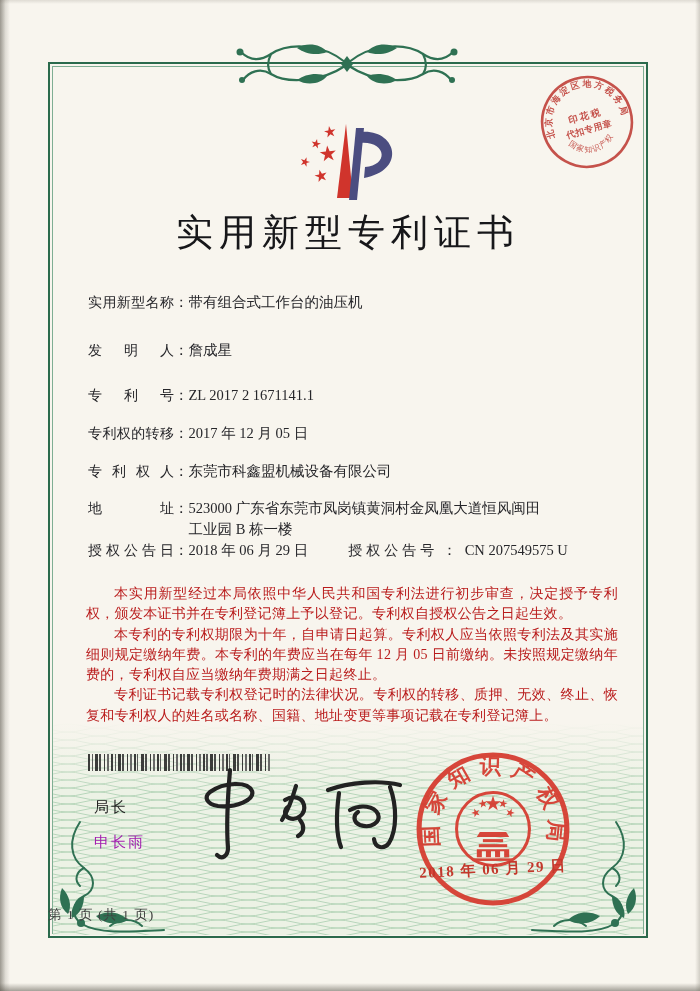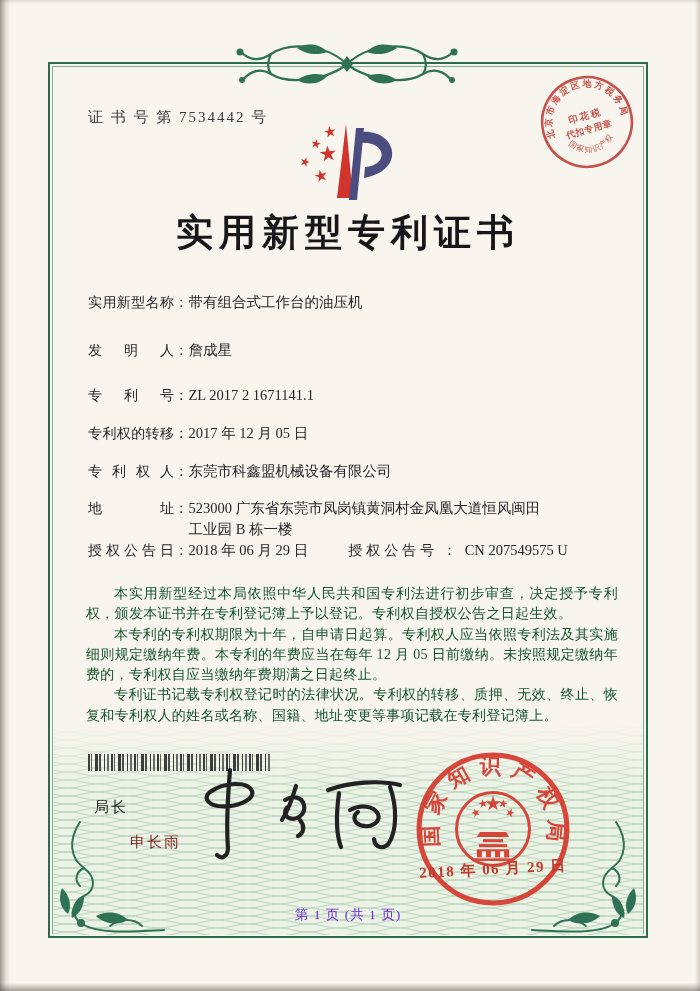--- a/index.html
+++ b/index.html
@@ -18,48 +18,48 @@
   
   .pattern{position:absolute;left:53px;top:722px;width:590px;height:213px;background:#ecf2e5;z-index:2;}
   .pattern svg{position:absolute;inset:0;}
   .pattern .fade{position:absolute;left:0;right:0;top:0;height:70px;background:linear-gradient(180deg,#f8f5ee 0%,rgba(248,245,238,0) 100%);}
 
   .orn{position:absolute;z-index:3;}
   .content{position:absolute;inset:0;z-index:4;}
 
   .cert-no{position:absolute;left:88px;top:108px;font-size:15px;letter-spacing:2px;color:#3a3a3e;}
   .logo{position:absolute;left:272px;top:120px;width:150px;height:95px;}
-  .title{position:absolute;left:48px;right:52px;top:208px;text-align:center;font-size:37px;font-weight:bold;letter-spacing:6px;color:#17171a;}
+  .title{position:absolute;left:48px;right:52px;top:208px;text-align:center;font-size:37px;font-weight:normal;letter-spacing:6px;color:#17171a;}
 
   .fields{position:absolute;left:88px;top:292px;width:524px;font-size:14.5px;color:#26262a;line-height:21px;}
   .frow{display:flex;align-items:flex-start;}
   .flabel{display:inline-block;width:86px;font-size:14px;text-align:justify;text-align-last:justify;flex:0 0 86px;}
   .fcolon{flex:0 0 14px;}
   .fval{flex:1 1 auto;}
   .mb1{margin-bottom:27px;}.mb2{margin-bottom:24px;}.mb3{margin-bottom:17px;justify-content:center;}
   .mb4{margin-bottom:17px;}.mb5{margin-bottom:16px;}.mb6{margin-bottom:0;}
   .pair2{display:flex;margin-left:40px;gap:8px;}
 
-  .paras{position:absolute;left:86px;top:584px;width:532px;font-size:14px;line-height:1.45;color:#14532d;text-align:justify;letter-spacing:.3px;}
+  .paras{position:absolute;left:86px;top:584px;width:532px;font-size:14px;line-height:1.45;color:#b91c1c;text-align:justify;letter-spacing:.3px;}
   .paras p{margin:0;text-indent:2em;}
 
   .barcode{position:absolute;left:88px;top:754px;width:184px;height:17px;opacity:.88;z-index:5;
     background:repeating-linear-gradient(90deg,#222 0 2px,transparent 2px 3.5px,#444 3.5px 4.5px,transparent 4.5px 7px,#222 7px 10px,transparent 10px 11px,#333 11px 13px,transparent 13px 16px,#222 16px 17px,transparent 17px 19px,#555 19px 21px,transparent 21px 23px);}
 
   .director-label{position:absolute;left:94px;top:798px;font-size:15px;color:#222;font-family:"Liberation Sans","DejaVu Sans",sans-serif;letter-spacing:2px;z-index:5;}
-  .director-name{position:absolute;left:94px;top:833px;font-size:15px;color:#7f1d1d;font-family:"Liberation Sans","DejaVu Sans",sans-serif;letter-spacing:2px;z-index:5;margin-left:36px;}
+  .director-name{position:absolute;left:94px;top:833px;font-size:15px;color:#a21caf;font-family:"Liberation Sans","DejaVu Sans",sans-serif;letter-spacing:2px;z-index:5;}
   .signature{position:absolute;left:190px;top:760px;width:220px;height:105px;z-index:5;}
   .sig-hidden{position:absolute;left:0;top:0;opacity:0;font-size:40px;}
 
   .seal{position:absolute;left:412px;top:748px;width:162px;height:162px;z-index:6;mix-blend-mode:multiply;opacity:.92;}
   .seal-date{position:absolute;left:400px;top:860px;width:186px;text-align:center;font-size:15px;letter-spacing:1.5px;color:#c3382c;transform:rotate(-3deg);z-index:7;font-weight:bold;}
 
   .tax-stamp{position:absolute;left:538px;top:73px;width:98px;height:98px;z-index:6;mix-blend-mode:multiply;opacity:.92;}
 
-  .footer{position:absolute;left:48px;right:52px;top:906px;text-align:center;font-size:13.5px;color:#6d28d9;letter-spacing:1px;z-index:5;}
+  .footer{position:absolute;left:48px;right:52px;top:906px;font-size:13.5px;color:#404040;letter-spacing:1px;z-index:5;}
 </style>
 </head>
 <body>
 
 <svg width="0" height="0" style="position:absolute" aria-hidden="true">
   <defs>
     <polygon id="star5" points="0,-1 0.224,-0.309 0.951,-0.309 0.363,0.118 0.588,0.809 0,0.382 -0.588,0.809 -0.363,0.118 -0.951,-0.309 -0.224,-0.309"></polygon>
     <g id="cornerFl" stroke="#2f7153" stroke-width="2" fill="none" stroke-linecap="round">
       <path d="M30 4 C 18 22 20 40 34 50 C 46 59 46 72 34 78 C 22 84 20 98 32 106"></path>
       <path d="M32 106 C 48 116 78 114 114 112"></path>
@@ -106,21 +106,20 @@
 
   <svg class="orn" style="left:50px;top:818px" width="120" height="120" viewBox="0 0 120 120">
     <use href="#cornerFl"></use>
   </svg>
   <svg class="orn" style="left:526px;top:818px" width="120" height="120" viewBox="0 0 120 120">
     <use href="#cornerFl" transform="translate(120 0) scale(-1 1)"></use>
   </svg>
 
   <div class="content">
 
-    <div class="cert-no">证 书 号 第 7534442 号</div>
 
     <svg class="logo" viewBox="0 0 150 95">
       <polygon points="74,4 65,78 81,78" fill="#d0342c"></polygon>
       <polygon points="84,8 92,8 85,80 77,80" fill="#4b4d80"></polygon>
       <path d="M 88 12 C 124 8 136 50 92 58 L 93 47 C 118 45 114 20 87 23 Z" fill="#4b4d80"></path>
       <use href="#star5" fill="#d0342c" transform="translate(58 12) scale(6) rotate(-10)"></use>
       <use href="#star5" fill="#d0342c" transform="translate(44 24) scale(5) rotate(12)"></use>
       <use href="#star5" fill="#d0342c" transform="translate(56 34) scale(8.5) rotate(-6)"></use>
       <use href="#star5" fill="#d0342c" transform="translate(33 42) scale(5) rotate(18)"></use>
       <use href="#star5" fill="#d0342c" transform="translate(49 56) scale(6.5) rotate(-14)"></use>

